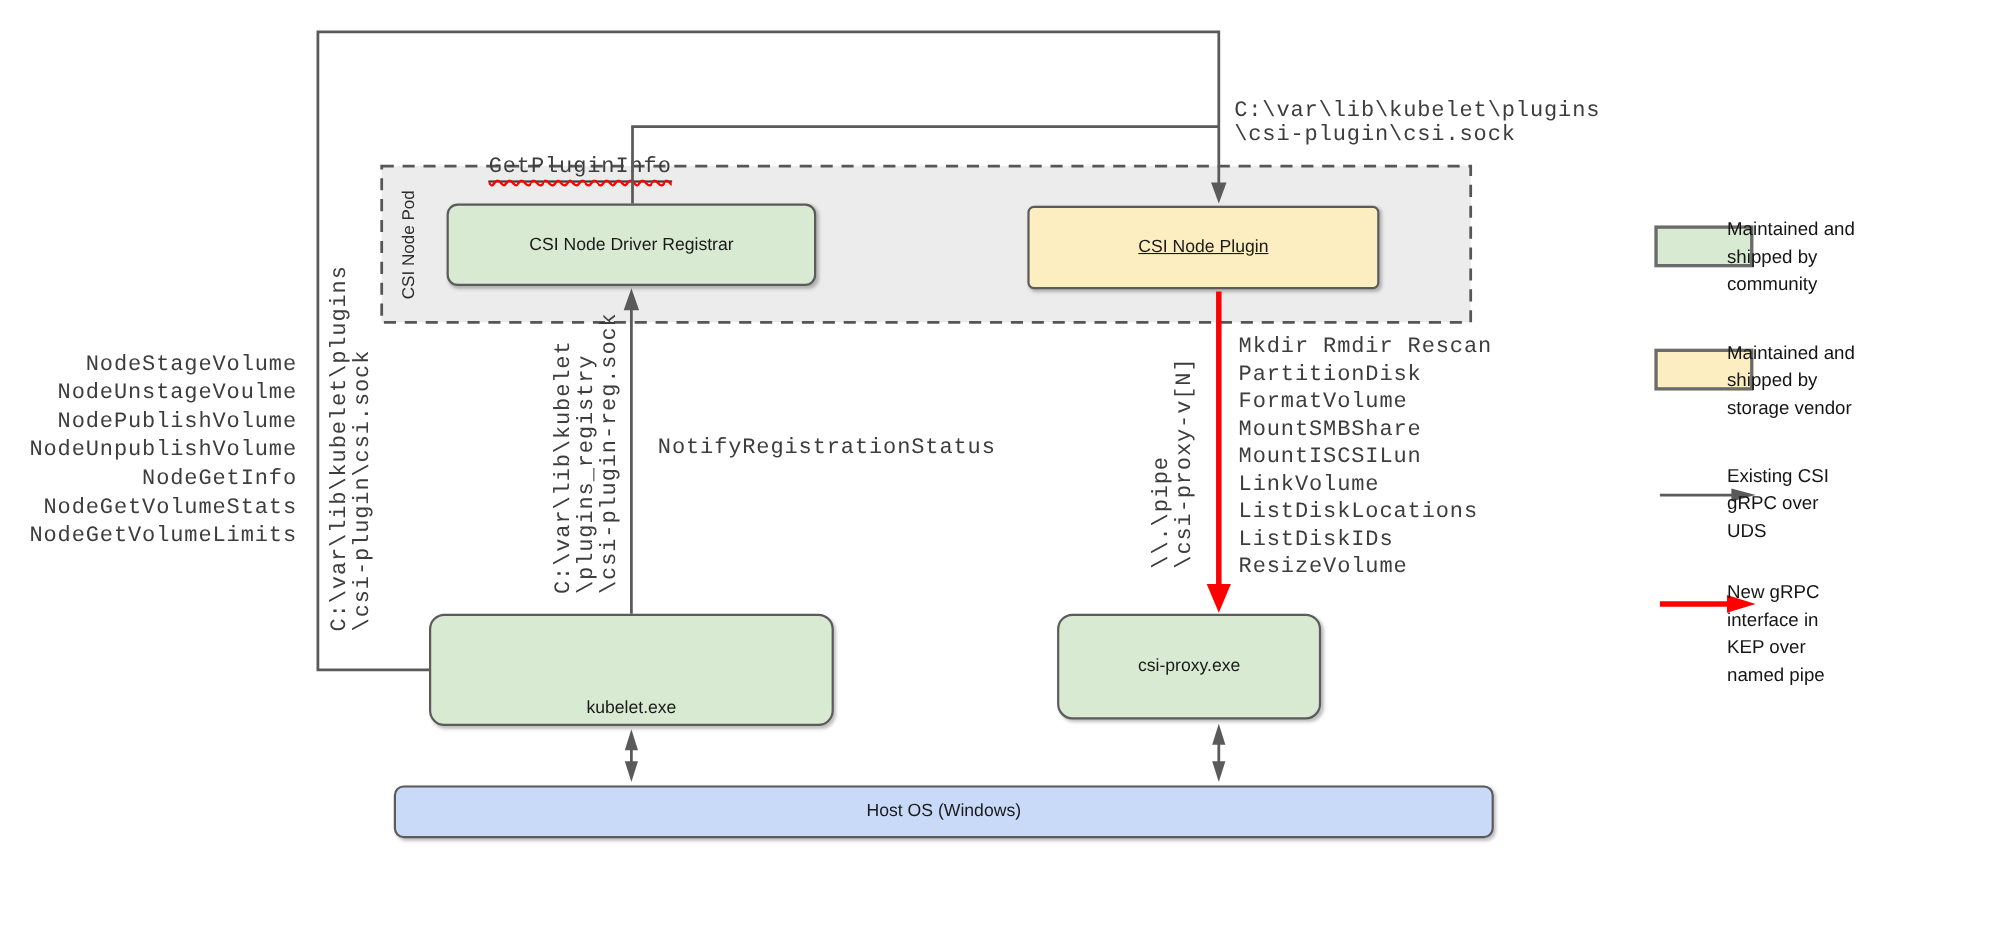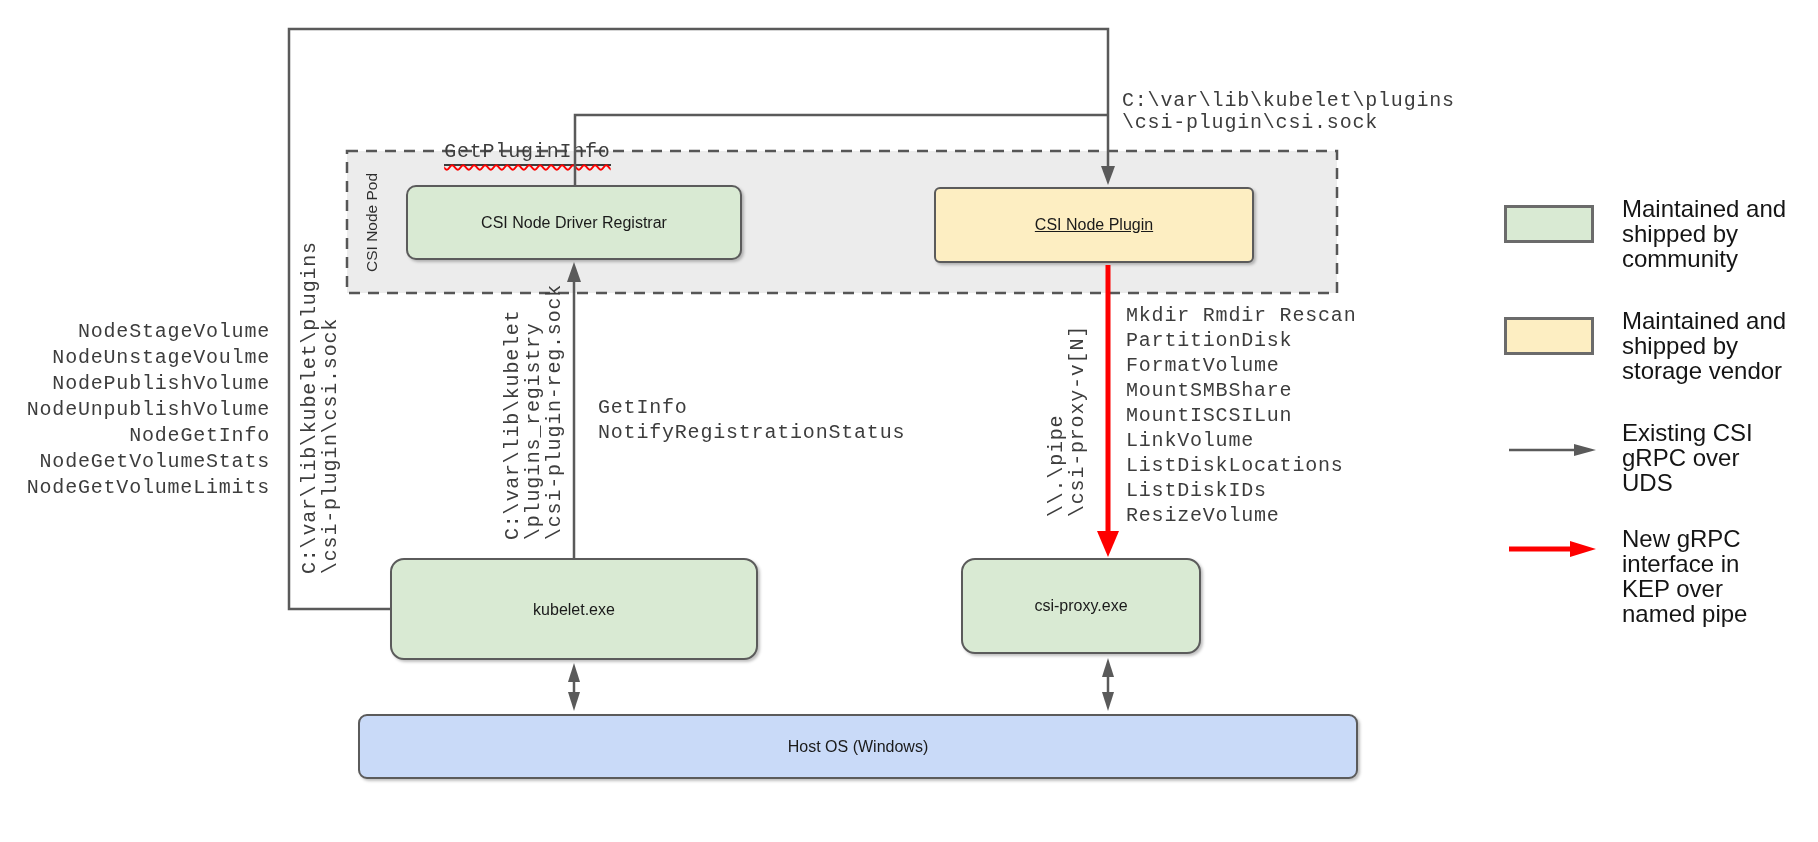--- a/index.html
+++ b/index.html
@@ -17,23 +17,23 @@
     font-size:16px; color:var(--ink,#1a1a1a);
     box-shadow:2px 2px 3px rgba(0,0,0,0.25);
   }
   .box.green  { background:var(--green,#d9ead3); }
   .box.yellow { background:var(--yellow,#fdeec2); }
   .box.blue   { background:var(--blue,#c9daf8); }
 
   #registrar { left:406px; top:185px; width:336px; height:75px; border-radius:10px; }
   #plugin    { left:934px; top:187px; width:320px; height:76px; border-radius:6px;text-decoration:underline; }
   #kubelet   { left:390px; top:558px; width:368px; height:102px; border-radius:14px;
-               flex-direction:column; line-height:29px; }
+               flex-direction:column; line-height:29px;justify-content:flex-end; }
   #csiproxy  { left:961px; top:558px; width:240px; height:96px; border-radius:14px; }
-  #hostos    { left:358px; top:714px; width:1000px; height:65px; border-radius:9px; }
+  #hostos    { left:358px; top:714px; width:1000px; height:48px; border-radius:9px; }
 
   
   .mono {
     position:absolute; font-family:"Liberation Mono","DejaVu Sans Mono",monospace;
     font-size:20px; letter-spacing:0.8px; color:var(--mono,#3d3d3d); white-space:pre;
   }
   .rot { transform:rotate(-90deg); transform-origin:0 0; line-height:21px; }
 
   #get-plugin-info { left:393px; top:117px; }
   #get-plugin-info .u-solid { border-bottom:2px solid #3d3d3d; padding-bottom:1px; }
@@ -55,21 +55,21 @@
   #pod-label {
     position:absolute; left:363px; top:272px;
     transform:rotate(-90deg); transform-origin:0 0;
     font-size:15.5px; color:#2d2d2d; white-space:pre; line-height:17px;
   }
 
   
   .swatch { position:absolute; width:90px; height:38px; border:3px solid #6b6b6b; box-sizing:border-box; }
   #legend-swatch-community { left:1504px; top:205px; background:var(--green,#d9ead3); }
   #legend-swatch-vendor    { left:1504px; top:317px; background:var(--yellow,#fdeec2); }
-  .legend-text { position:absolute; left:1622px; font-size:24px; line-height:25px; color:#151515; }
+  .legend-text { position:absolute; left:1570px; font-size:17px; line-height:25px; color:#151515; }
   #legend-text-community { top:196px; }
   #legend-text-vendor    { top:308px; }
   #legend-text-uds       { top:420px; }
   #legend-text-pipe      { top:526px; }
   #legend-arrow-uds  { left:1506px; top:440px; }
   #legend-arrow-pipe { left:1506px; top:538px; }
   .legend-arrow { position:absolute; }
 </style>
 </head>
 <body>
@@ -95,21 +95,21 @@
   </div>
 
   <div class="mono" id="csi-sock-path"><div class="line">C:\var\lib\kubelet\plugins</div><div class="line">\csi-plugin\csi.sock</div></div>
 
   <div class="mono" id="node-calls"><div class="line">NodeStageVolume</div><div class="line">NodeUnstageVoulme</div><div class="line">NodePublishVolume</div><div class="line">NodeUnpublishVolume</div><div class="line">NodeGetInfo</div><div class="line">NodeGetVolumeStats</div><div class="line">NodeGetVolumeLimits</div></div>
 
   <div class="mono rot" id="csi-sock-path-rot"><div class="line">C:\var\lib\kubelet\plugins</div><div class="line">\csi-plugin\csi.sock</div></div>
 
   <div class="mono rot" id="registry-path-rot"><div class="line">C:\var\lib\kubelet</div><div class="line">\plugins_registry</div><div class="line">\csi-plugin-reg.sock</div></div>
 
-  <div class="mono" id="reg-calls"><div class="line">GetInfo</div><div class="line">NotifyRegistrationStatus</div></div>
+  <div class="mono" id="reg-calls"><div class="line">NotifyRegistrationStatus</div></div>
 
   <div class="mono rot" id="pipe-path-rot"><div class="line">\\.\pipe</div><div class="line">\csi-proxy-v[N]</div></div>
 
   <div class="mono" id="proxy-calls"><div class="line">Mkdir Rmdir Rescan</div><div class="line">PartitionDisk</div><div class="line">FormatVolume</div><div class="line">MountSMBShare</div><div class="line">MountISCSILun</div><div class="line">LinkVolume</div><div class="line">ListDiskLocations</div><div class="line">ListDiskIDs</div><div class="line">ResizeVolume</div></div>
 
   <svg class="layer" width="1818" height="842">
 
     <path d="M390,609 H289 V29 H1108 V168" fill="none" stroke="var(--line,#5a5a5a)" stroke-width="2.5"></path>
     <polygon points="1108,185 1101,166 1115,166" fill="var(--line,#5a5a5a)"></polygon>
 

